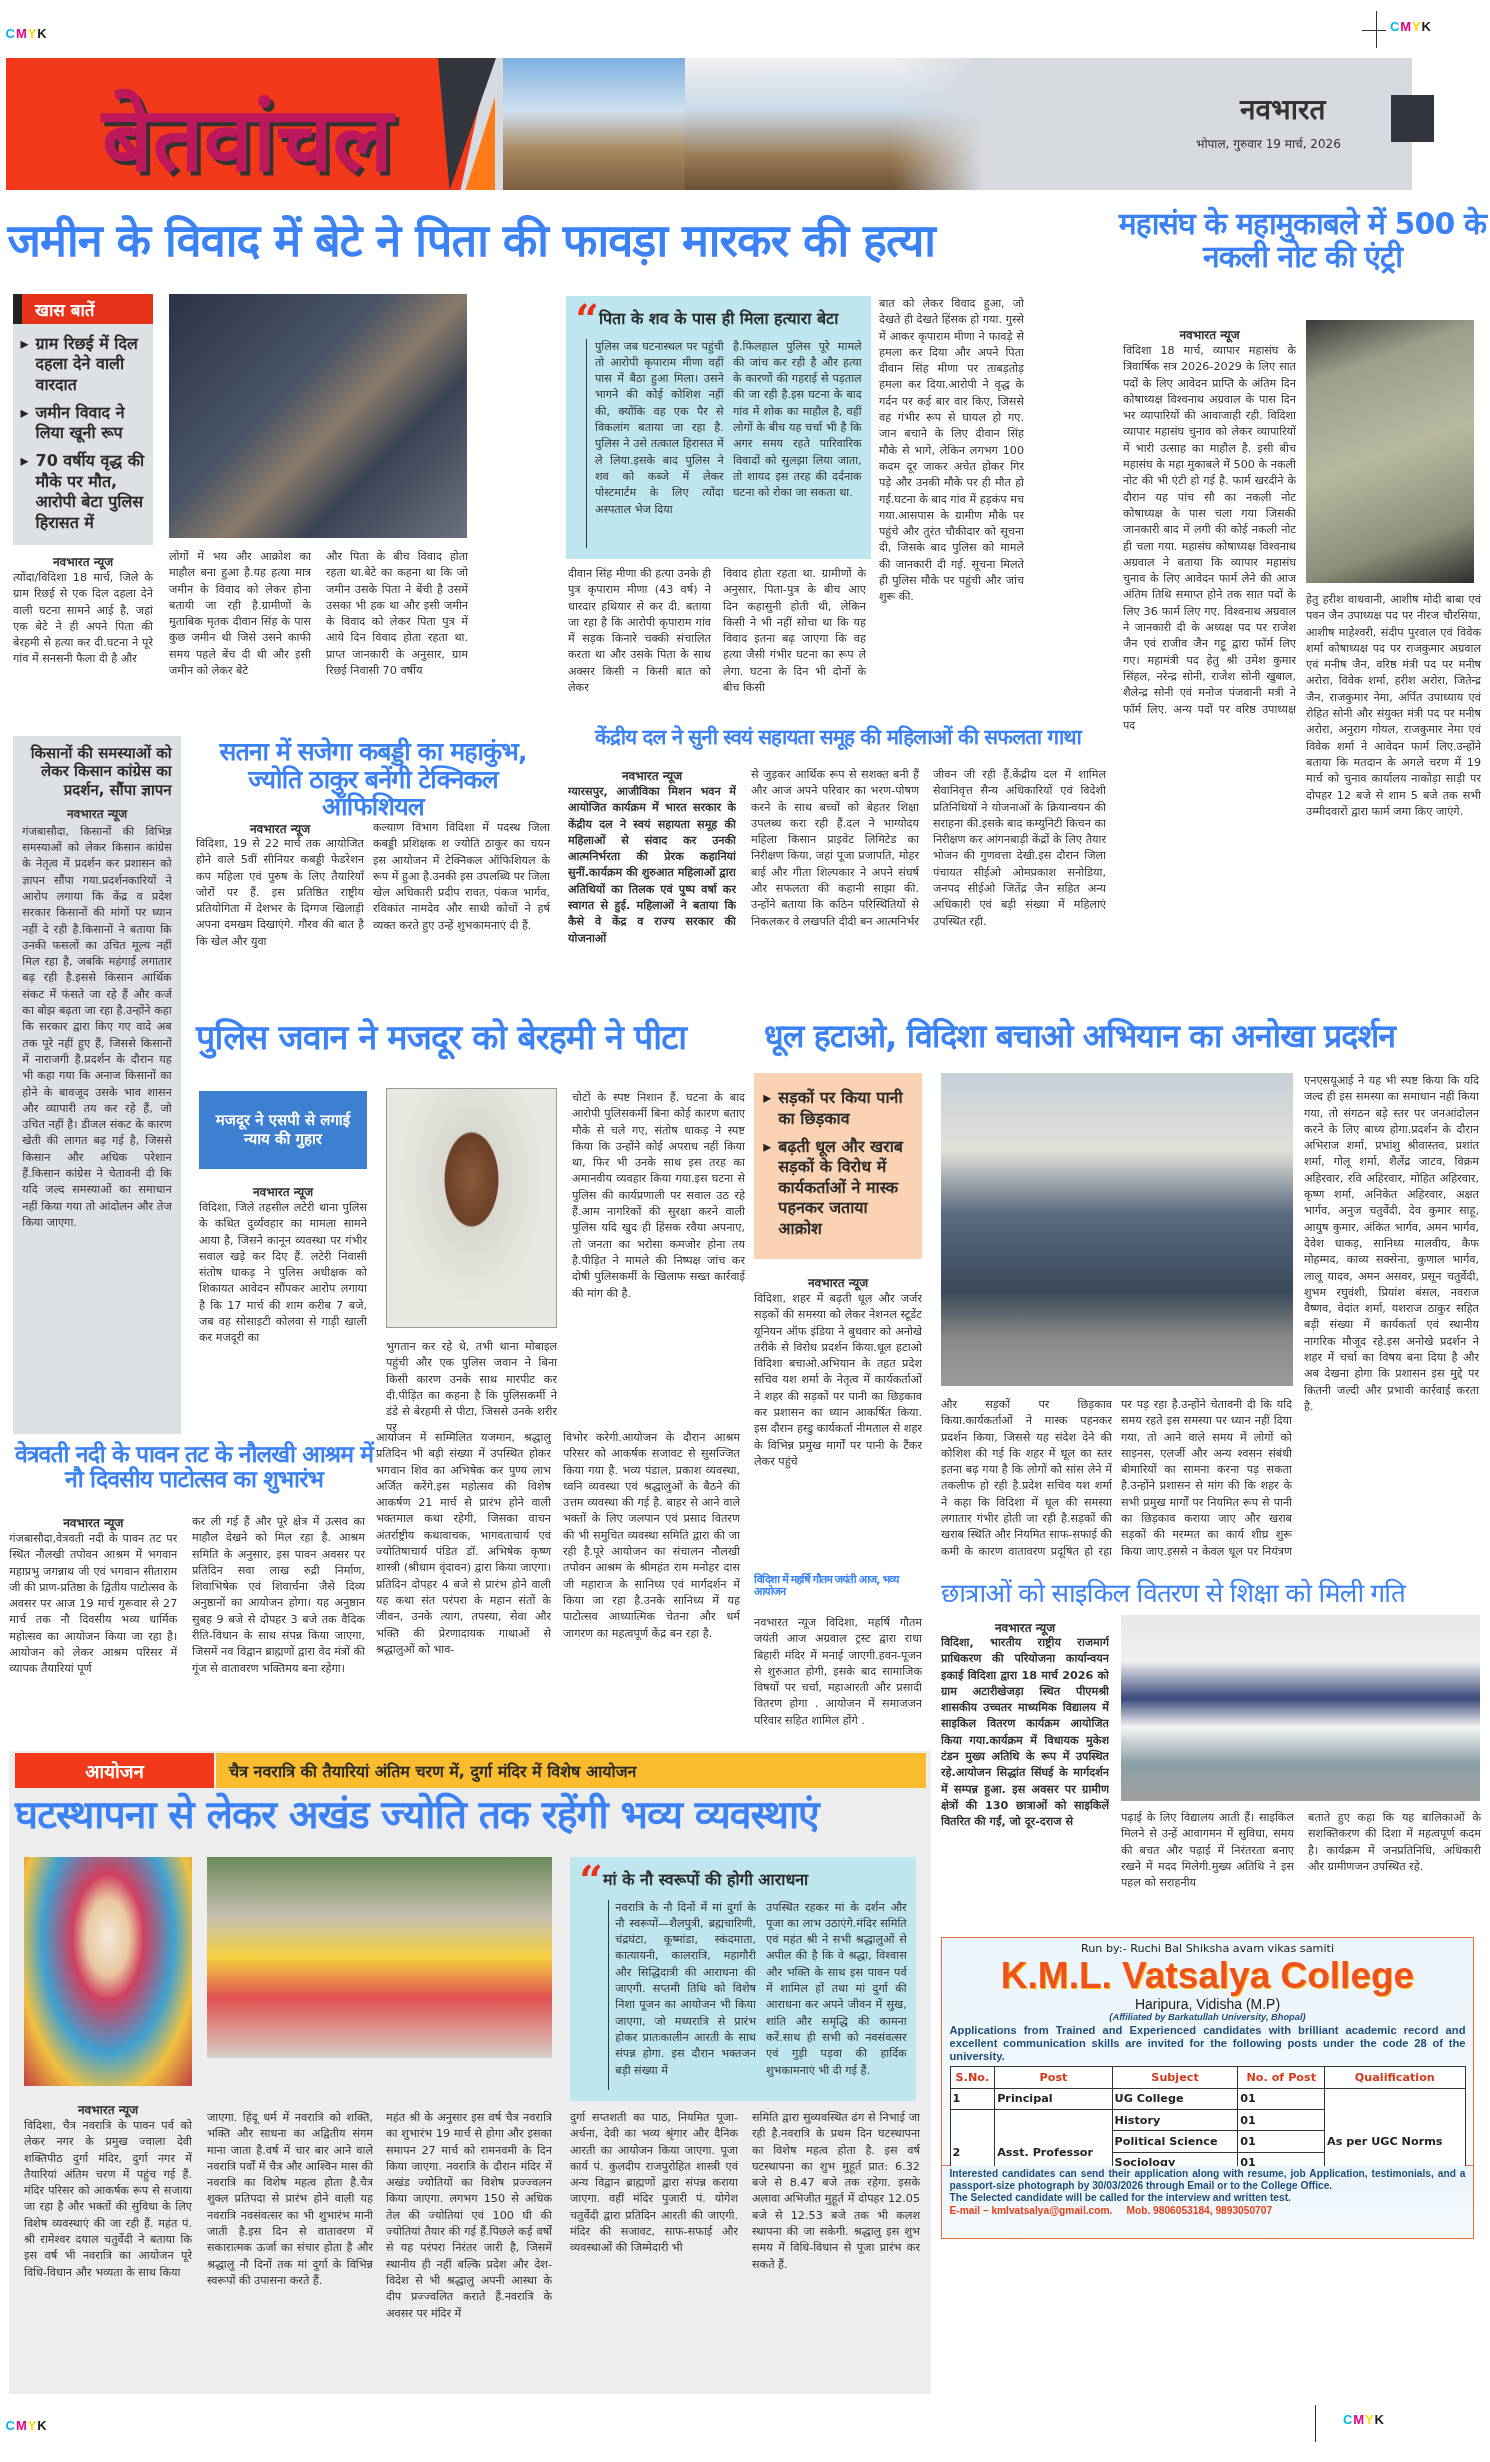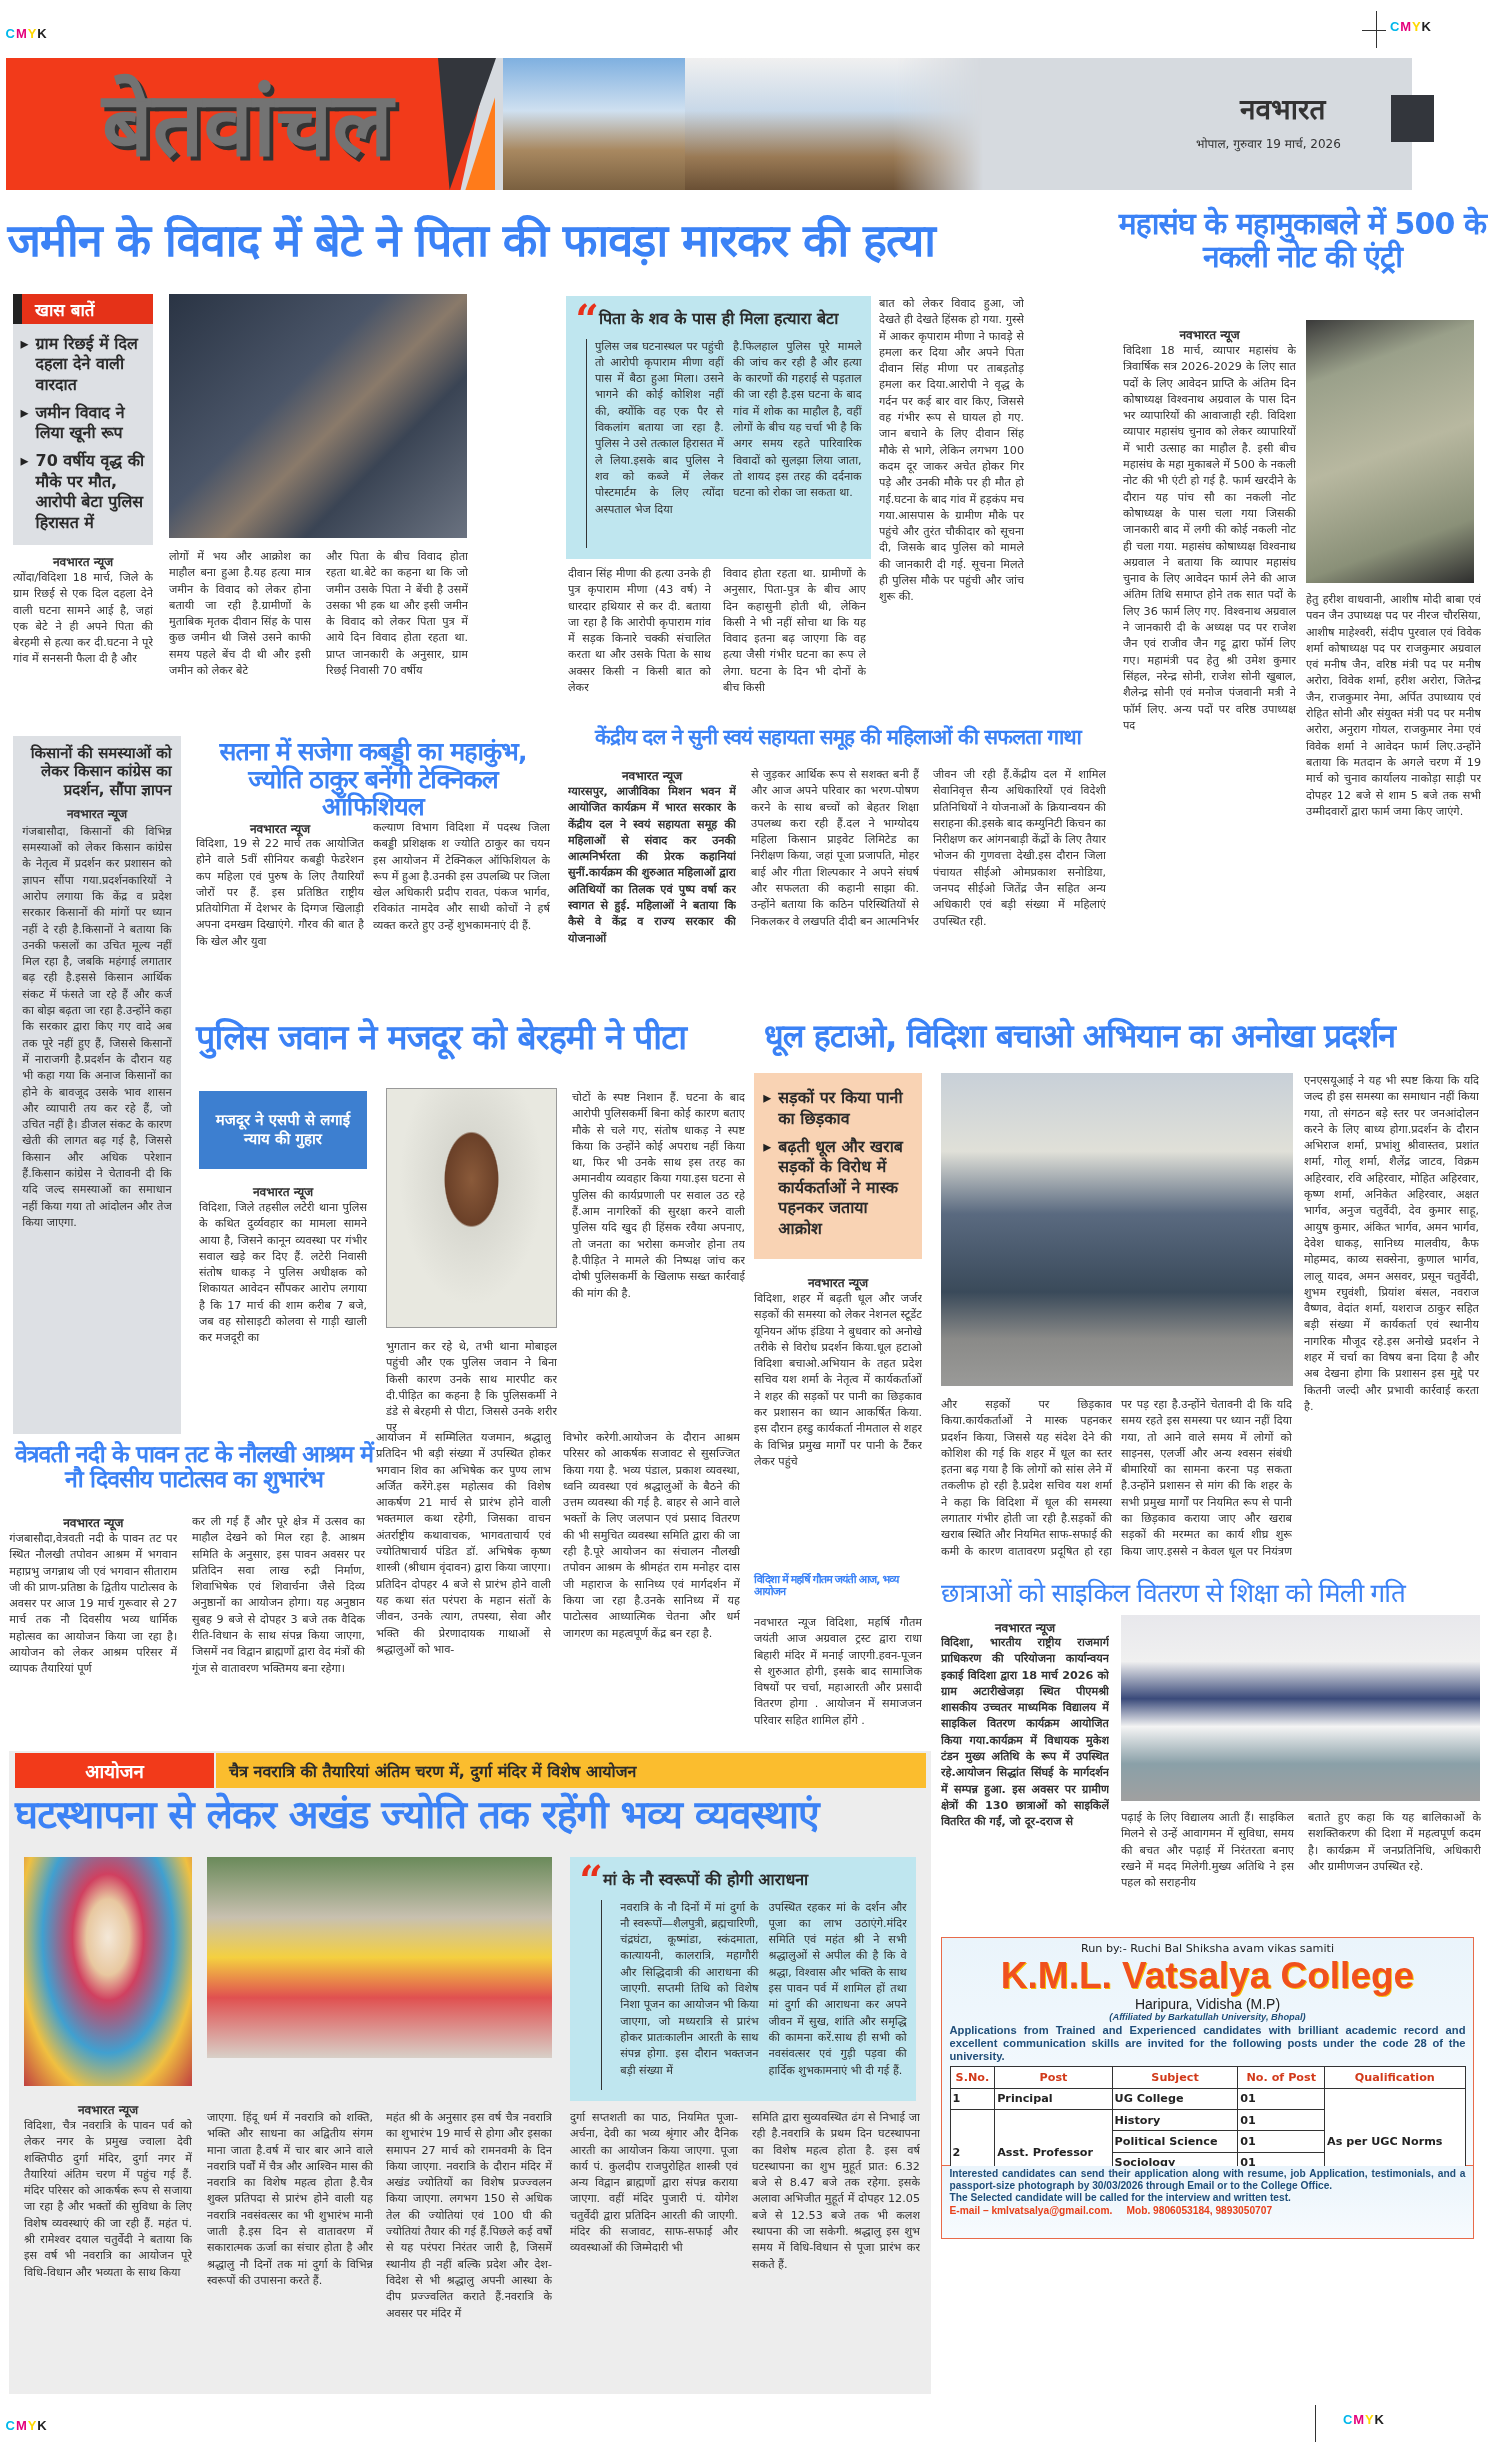--- a/index.html
+++ b/index.html
@@ -4,21 +4,21 @@
 <style>
 *{box-sizing:border-box;margin:0;padding:0}
 body{width:1490px;height:2462px;background:#fff;font-family:"DejaVu Sans",sans-serif;color:#222;position:relative;overflow:hidden}
 .abs{position:absolute}
 .cmyk{font:bold 13px "Liberation Sans",sans-serif;letter-spacing:0.9px}
 .cmyk .c{color:#00b7eb}.cmyk .m{color:#e4007c}.cmyk .y{color:#ffd800}.cmyk .k{color:#222}
 .mast{left:5.6px;top:58px;width:1406px;height:132px;background:#d6dadf}
 .mast-red{left:5.6px;top:58px;width:484px;height:132px;background:#f23a1a;clip-path:polygon(0 0,100% 0,94% 100%,0 100%)}
 .mast-dark{left:438px;top:58px;width:58px;height:132px;background:#33363c;clip-path:polygon(0 0,100% 0,20% 100%)}
 .mast-orange{left:458px;top:58px;width:37px;height:132px;background:#ff7b1a;clip-path:polygon(100% 30%,100% 100%,20% 100%)}
-.mast-title{left:102px;top:60px;font:bold 89px "DejaVu Sans",sans-serif;color:#737373;text-shadow:3.7px 3.7px 0 #333}
+.mast-title{left:102px;top:75px;font:bold 89px "DejaVu Sans",sans-serif;color:#be185d;text-shadow:3.7px 3.7px 0 #333}
 .photo{background:linear-gradient(180deg,#7fb0e0 0%,#cfe0f0 40%,#a88860 70%,#7a6040 100%)}
 .photo2{background:linear-gradient(180deg,#f0f0f0 0%,#c8d8e8 40%,#9a7a55 75%,#6a5035 100%)}
 .brand{left:1052px;top:89px;font:bold 28px "DejaVu Sans",sans-serif;color:#333}
 .brand-block{left:1391px;top:95px;width:43px;height:47px;background:#33363c}
 .dateline{left:1019px;top:135px;font:12px "DejaVu Sans",sans-serif;color:#333}
 .h-big{font-weight:bold;color:#3b82f6;line-height:1.1;letter-spacing:-0.9px}
 .body-t{font:11.2px/16.3px "DejaVu Sans",sans-serif;color:#333;text-align:justify;overflow:hidden}
 .by{font:bold 12px "DejaVu Sans",sans-serif;text-align:center;color:#333}
 .box-grey{background:#dde0e4}
 .box-blue{background:#bfe6ef}
@@ -159,21 +159,21 @@
 <div class="abs" style="left:207px;top:1857px;width:345px;height:201px;background:linear-gradient(180deg,#6a8a5a 0%,#c8c0b0 30%,#f4d040 50%,#e05050 70%,#d8d0c8 100%)"></div>
 <div class="abs by" style="left:24px;top:2101px;width:168px">नवभारत न्यूज</div>
 <div class="abs body-t" style="left:24px;top:2118px;width:168px;height:270px">विदिशा, चैत्र नवरात्रि के पावन पर्व को लेकर नगर के प्रमुख ज्वाला देवी शक्तिपीठ दुर्गा मंदिर, दुर्गा नगर में तैयारियां अंतिम चरण में पहुंच गई हैं. मंदिर परिसर को आकर्षक रूप से सजाया जा रहा है और भक्तों की सुविधा के लिए विशेष व्यवस्थाएं की जा रही हैं. महंत पं. श्री रामेश्वर दयाल चतुर्वेदी ने बताया कि इस वर्ष भी नवरात्रि का आयोजन पूरे विधि-विधान और भव्यता के साथ किया</div>
 <div class="abs body-t" style="left:207px;top:2110px;width:166px;height:278px">जाएगा. हिंदू धर्म में नवरात्रि को शक्ति, भक्ति और साधना का अद्वितीय संगम माना जाता है.वर्ष में चार बार आने वाले नवरात्रि पर्वों में चैत्र और आश्विन मास की नवरात्रि का विशेष महत्व होता है.चैत्र शुक्ल प्रतिपदा से प्रारंभ होने वाली यह नवरात्रि नवसंवत्सर का भी शुभारंभ मानी जाती है.इस दिन से वातावरण में सकारात्मक ऊर्जा का संचार होता है और श्रद्धालु नौ दिनों तक मां दुर्गा के विभिन्न स्वरूपों की उपासना करते हैं.</div>
 <div class="abs body-t" style="left:386px;top:2110px;width:166px;height:278px">महंत श्री के अनुसार इस वर्ष चैत्र नवरात्रि का शुभारंभ 19 मार्च से होगा और इसका समापन 27 मार्च को रामनवमी के दिन किया जाएगा. नवरात्रि के दौरान मंदिर में अखंड ज्योतियों का विशेष प्रज्ज्वलन किया जाएगा. लगभग 150 से अधिक तेल की ज्योतियां एवं 100 घी की ज्योतियां तैयार की गई हैं.पिछले कई वर्षों से यह परंपरा निरंतर जारी है, जिसमें स्थानीय ही नहीं बल्कि प्रदेश और देश-विदेश से भी श्रद्धालु अपनी आस्था के दीप प्रज्ज्वलित कराते हैं.नवरात्रि के अवसर पर मंदिर में</div>
 <div class="abs box-blue" style="left:570px;top:1857px;width:346px;height:244px;padding:5.6px 9.3px">
   <div style="display:flex;align-items:flex-start">
     <span class="quote">“</span>
     <div style="font:bold 16px 'DejaVu Sans',sans-serif;color:#2b2b2b;margin-top:5.6px">मां के नौ स्वरूपों की होगी आराधना</div>
   </div>
-  <div style="display:flex;gap:10px;border-left:1.9px solid #333;padding-left:18px;margin-left:22px">
+  <div style="display:flex;gap:10px;border-left:1.9px solid #333;padding-left:6px;margin-left:29px">
     <div class="body-t" style="width:149px;height:190px">नवरात्रि के नौ दिनों में मां दुर्गा के नौ स्वरूपों—शैलपुत्री, ब्रह्मचारिणी, चंद्रघंटा, कूष्मांडा, स्कंदमाता, कात्यायनी, कालरात्रि, महागौरी और सिद्धिदात्री की आराधना की जाएगी. सप्तमी तिथि को विशेष निशा पूजन का आयोजन भी किया जाएगा, जो मध्यरात्रि से प्रारंभ होकर प्रातःकालीन आरती के साथ संपन्न होगा. इस दौरान भक्तजन बड़ी संख्या में</div>
     <div class="body-t" style="width:149px;height:190px">उपस्थित रहकर मां के दर्शन और पूजा का लाभ उठाएंगे.मंदिर समिति एवं महंत श्री ने सभी श्रद्धालुओं से अपील की है कि वे श्रद्धा, विश्वास और भक्ति के साथ इस पावन पर्व में शामिल हों तथा मां दुर्गा की आराधना कर अपने जीवन में सुख, शांति और समृद्धि की कामना करें.साथ ही सभी को नवसंवत्सर एवं गुड़ी पड़वा की हार्दिक शुभकामनाएं भी दी गई हैं.</div>
   </div>
 </div>
 <div class="abs body-t" style="left:570px;top:2110px;width:168px;height:278px">दुर्गा सप्तशती का पाठ, नियमित पूजा-अर्चना, देवी का भव्य श्रृंगार और दैनिक आरती का आयोजन किया जाएगा. पूजा कार्य पं. कुलदीप राजपुरोहित शास्त्री एवं अन्य विद्वान ब्राह्मणों द्वारा संपन्न कराया जाएगा. वहीं मंदिर पुजारी पं. योगेश चतुर्वेदी द्वारा प्रतिदिन आरती की जाएगी. मंदिर की सजावट, साफ-सफाई और व्यवस्थाओं की जिम्मेदारी भी</div>
 <div class="abs body-t" style="left:752px;top:2110px;width:168px;height:278px">समिति द्वारा सुव्यवस्थित ढंग से निभाई जा रही है.नवरात्रि के प्रथम दिन घटस्थापना का विशेष महत्व होता है. इस वर्ष घटस्थापना का शुभ मुहूर्त प्रात: 6.32 बजे से 8.47 बजे तक रहेगा. इसके अलावा अभिजीत मुहूर्त में दोपहर 12.05 बजे से 12.53 बजे तक भी कलश स्थापना की जा सकेगी. श्रद्धालु इस शुभ समय में विधि-विधान से पूजा प्रारंभ कर सकते हैं.</div>
 
 <div class="abs ad" style="left:941px;top:1937px;width:533px;height:229px;padding:3.7px 7.5px">
   <div style="text-align:center;font:11.2px 'DejaVu Sans',sans-serif;color:#222">Run by:- Ruchi Bal Shiksha avam vikas samiti</div>
   <div style="text-align:center;font:bold 37px/41px 'Liberation Sans',sans-serif;color:#f0501e;text-shadow:0.9px 0.9px 0 #f8c000">K.M.L. Vatsalya College</div>

